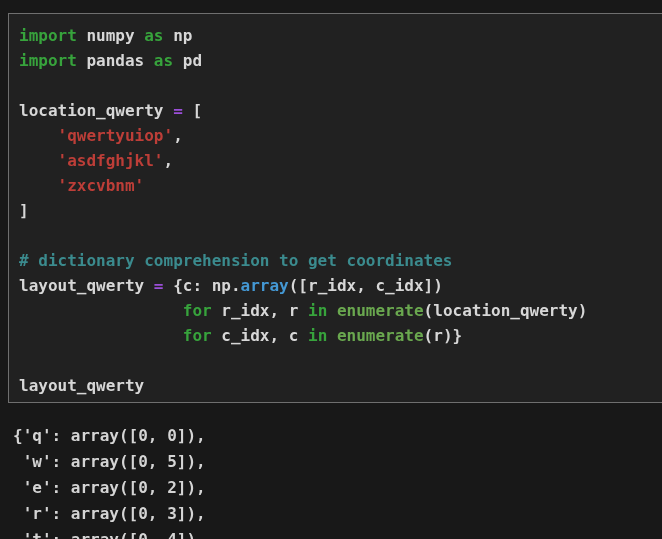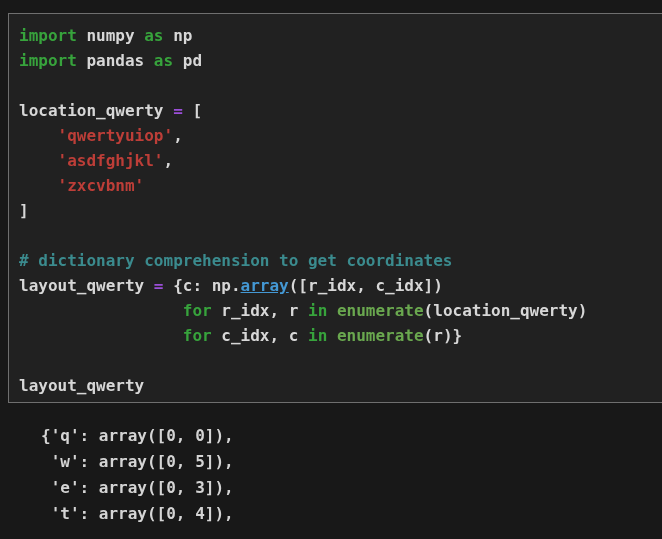--- a/index.html
+++ b/index.html
@@ -34,36 +34,36 @@
     line-height: 25px;
     color: var(--text, #d7d7d7);
     white-space: pre;
   }
   .code-line { min-height: 25px; }
   .tok-pl  { color: var(--text, #d7d7d7); }
   .tok-kw  { color: var(--keyword, #37a33c); margin-top: 12px; }
   .tok-str { color: var(--string, #bd3e38); }
   .tok-com { color: var(--comment, #3b8b8e); }
   .tok-op  { color: var(--operator, #9b4fd8); }
-  .tok-fn  { color: var(--function, #4498d4); text-decoration: underline; }
+  .tok-fn  { color: var(--function, #4498d4); }
   .tok-bi  { color: var(--builtin, #6aa84f); }
   .output {
     position: absolute;
     left: 13px;
     top: 423px;
     margin: 0;
     font-family: "DejaVu Sans Mono", monospace;
     font-weight: bold;
     font-size: 16px;
     line-height: 26px;
     color: var(--output_text, #d4d4d4);
     white-space: pre;
   }
-  .output-line { min-height: 26px; margin-left: 28px; }
+  .output-line { min-height: 26px; }
 </style>
 </head>
 <body>
 
 <div class="code-cell">
   <pre class="code" id="code"><div class="code-line"><span class="tok-kw">import</span><span class="tok-pl"> numpy </span><span class="tok-kw">as</span><span class="tok-pl"> np</span></div><div class="code-line"><span class="tok-kw">import</span><span class="tok-pl"> pandas </span><span class="tok-kw">as</span><span class="tok-pl"> pd</span></div><div class="code-line"></div><div class="code-line"><span class="tok-pl">location_qwerty </span><span class="tok-op">=</span><span class="tok-pl"> [</span></div><div class="code-line"><span class="tok-pl">    </span><span class="tok-str">'qwertyuiop'</span><span class="tok-pl">,</span></div><div class="code-line"><span class="tok-pl">    </span><span class="tok-str">'asdfghjkl'</span><span class="tok-pl">,</span></div><div class="code-line"><span class="tok-pl">    </span><span class="tok-str">'zxcvbnm'</span></div><div class="code-line"><span class="tok-pl">]</span></div><div class="code-line"></div><div class="code-line"><span class="tok-com"># dictionary comprehension to get coordinates</span></div><div class="code-line"><span class="tok-pl">layout_qwerty </span><span class="tok-op">=</span><span class="tok-pl"> {c: np.</span><span class="tok-fn">array</span><span class="tok-pl">([r_idx, c_idx])</span></div><div class="code-line"><span class="tok-pl">                 </span><span class="tok-kw">for</span><span class="tok-pl"> r_idx, r </span><span class="tok-kw">in</span><span class="tok-pl"> </span><span class="tok-bi">enumerate</span><span class="tok-pl">(location_qwerty)</span></div><div class="code-line"><span class="tok-pl">                 </span><span class="tok-kw">for</span><span class="tok-pl"> c_idx, c </span><span class="tok-kw">in</span><span class="tok-pl"> </span><span class="tok-bi">enumerate</span><span class="tok-pl">(r)}</span></div><div class="code-line"></div><div class="code-line"><span class="tok-pl">layout_qwerty</span></div></pre>
 </div>
 
-<pre class="output" id="output"><div class="output-line">{'q': array([0, 0]),</div><div class="output-line"> 'w': array([0, 5]),</div><div class="output-line"> 'e': array([0, 3]),</div><div class="output-line"> 't': array([0, 4]),</div></pre>
+<pre class="output" id="output"><div class="output-line">{'q': array([0, 0]),</div><div class="output-line"> 'w': array([0, 5]),</div><div class="output-line"> 'e': array([0, 2]),</div><div class="output-line"> 'r': array([0, 3]),</div><div class="output-line"> 't': array([0, 4]),</div></pre>
 
 </body></html>

